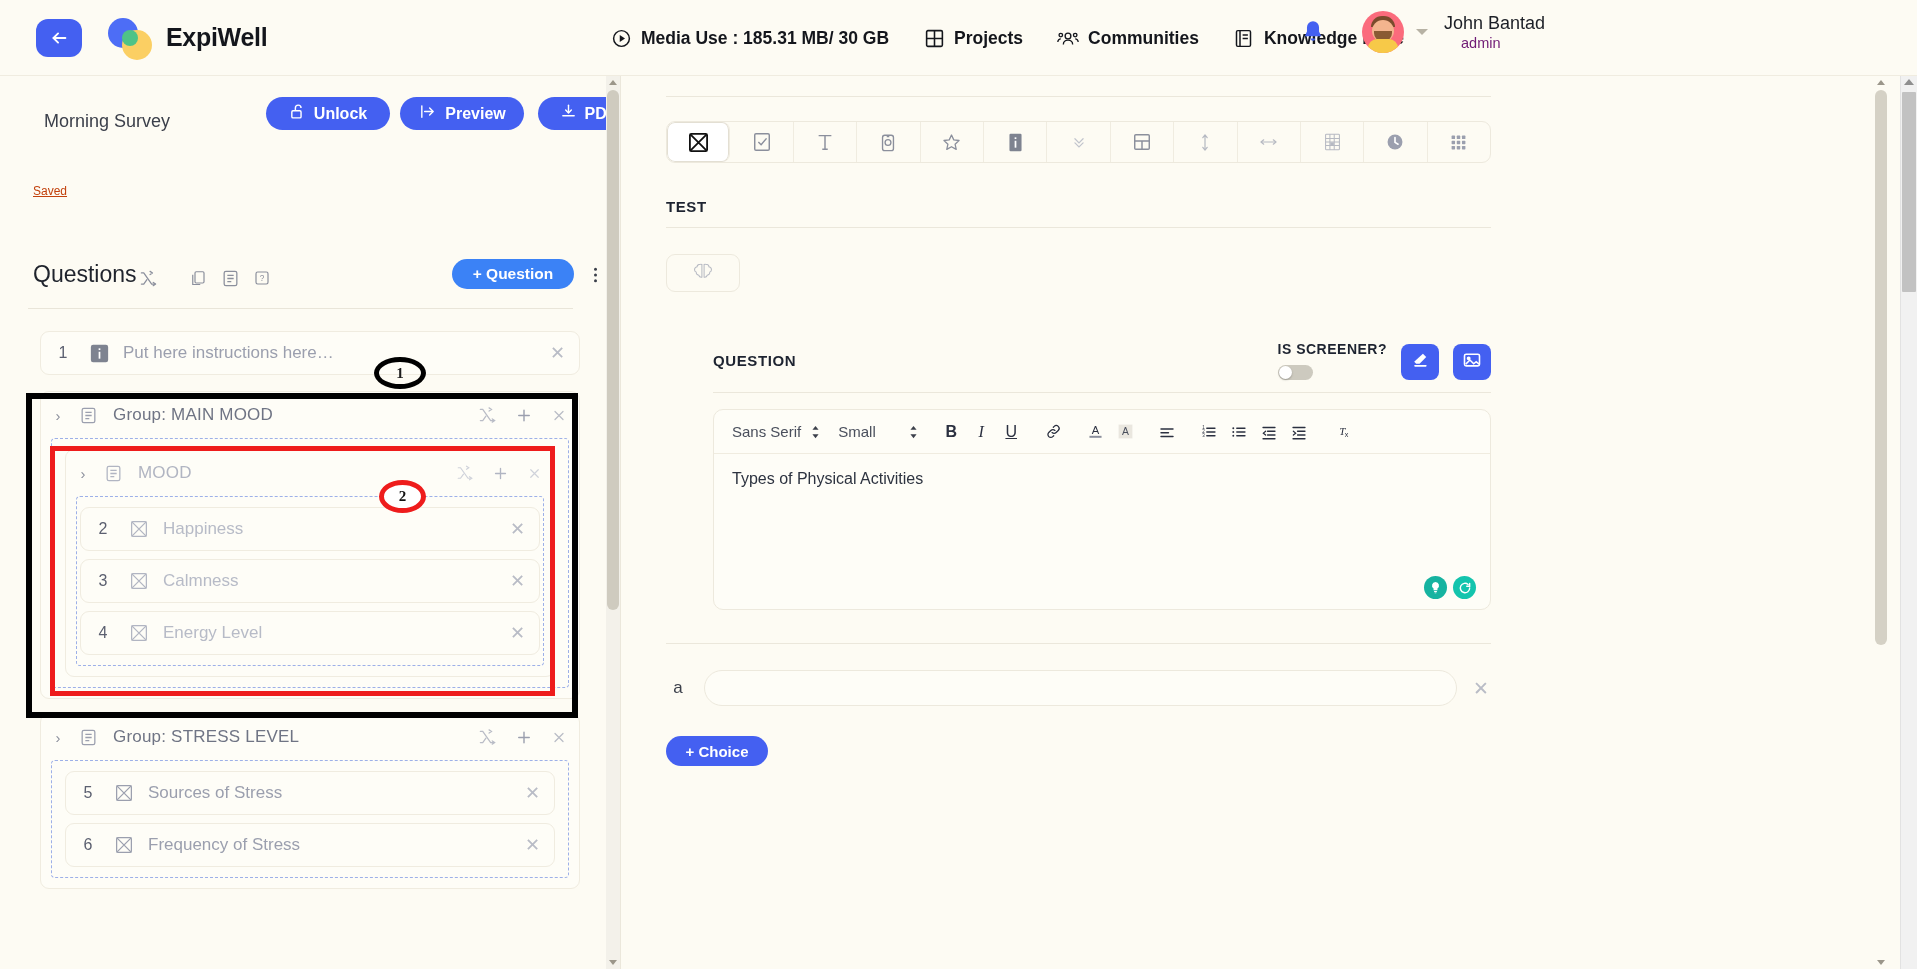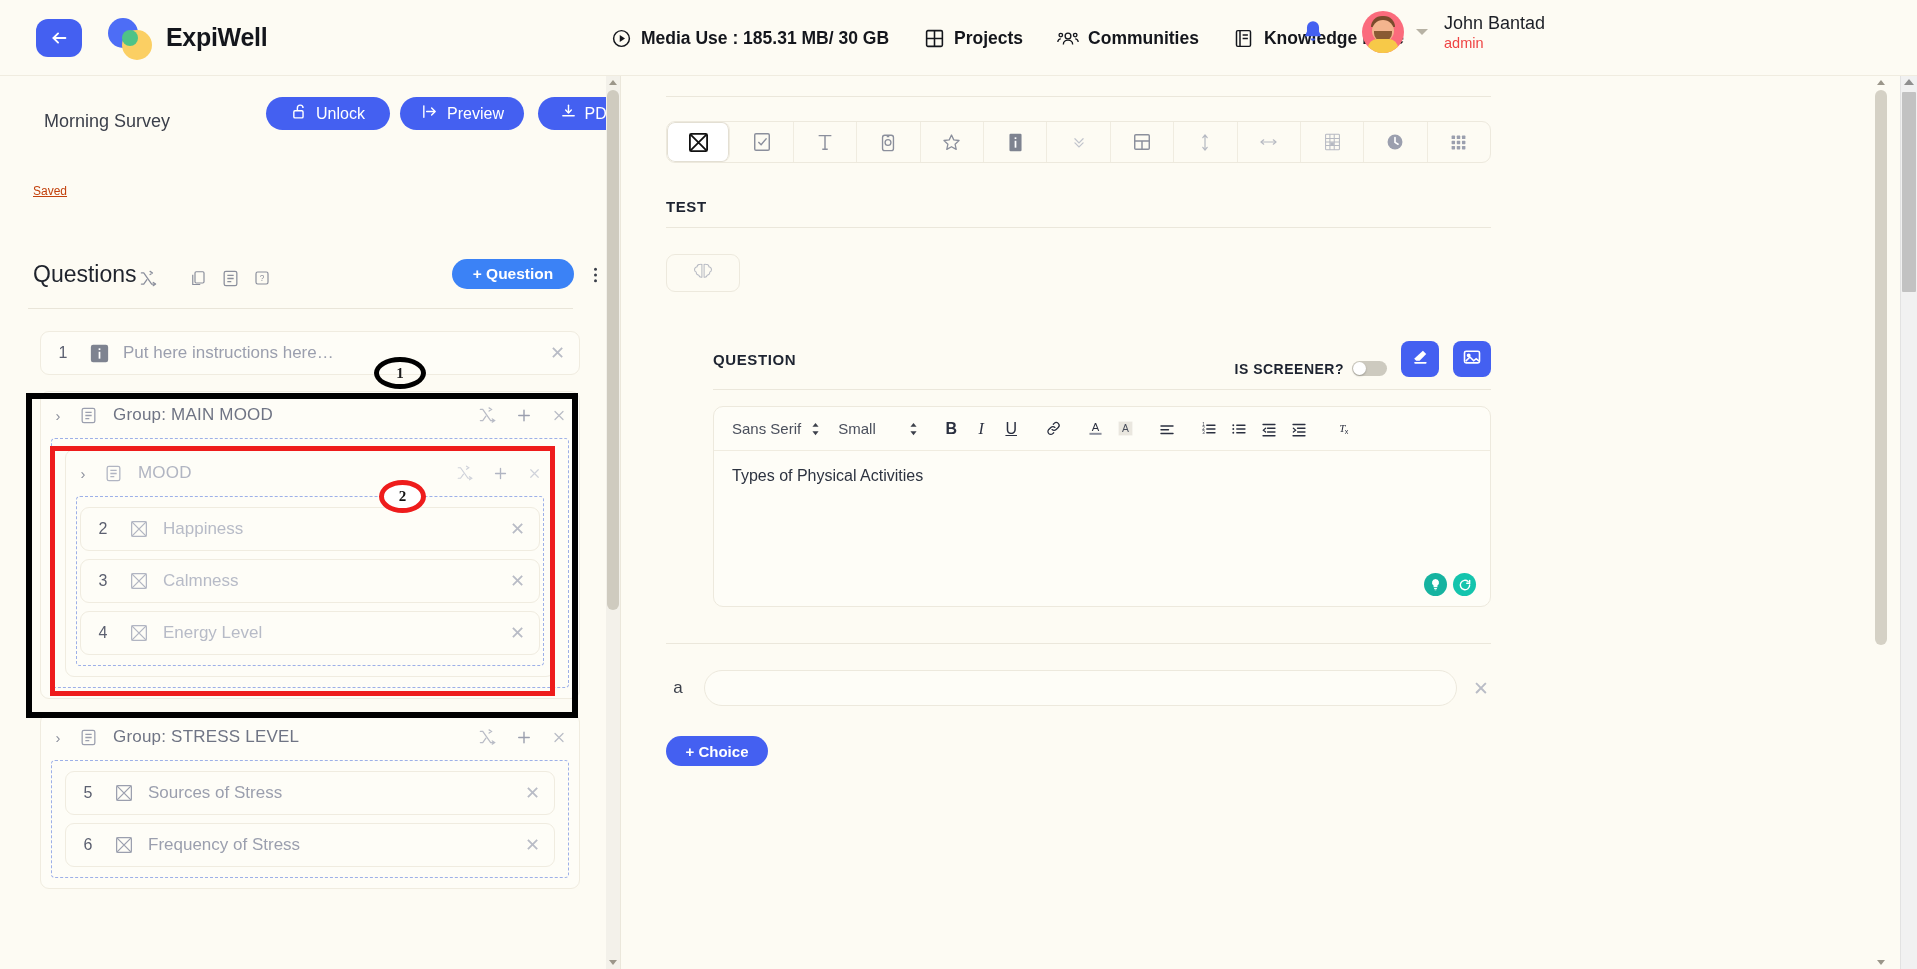--- a/index.html
+++ b/index.html
@@ -69,21 +69,21 @@
   .avatar .hair { position:absolute; left:9px; top:5px; width:24px; height:11px; border-radius:11px 11px 0 0; background:#7a4b2c; }
   .avatar .body { position:absolute; left:6px; top:28px; width:30px; height:16px; border-radius:9px 9px 0 0; background:#f7c948; }
   .avatar .beard { position:absolute; left:12px; top:20px; width:18px; height:11px; border-radius:0 0 10px 10px; background:#8a5a33; }
   .caret-sm {
     margin-left: 12px; width: 0; height: 0;
     border-left: 6px solid transparent; border-right: 6px solid transparent;
     border-top: 6px solid #b7b2a4; cursor: pointer;
   }
   .user-txt { margin-left: 16px; line-height: 1.25; }
   .user-name { font-size: 18px; color: #1c1f26; }
-  .user-role { font-size: 14.5px; color: #ef4444; }
+  .user-role { font-size: 14.5px; color: #701a75; margin-left: 17px; }
 
   
   .outer-scroll {
     position: absolute; right: 0; top: 76px; width: 17px; height: 893px;
     background: #f1f1f1; border-left: 1px solid #e2e2e2;
   }
   .outer-scroll .arrow-up {
     position:absolute; top:3px; left:3px;
     width:0;height:0;border-left:5px solid transparent;border-right:5px solid transparent;border-bottom:6px solid #8f8f8f;
   }
@@ -102,21 +102,21 @@
   .lp-header { position: relative; height: 120px; }
   .survey-title {
     position: absolute; left: 44px; top: 35px;
     font-size: 18px; color: #3b3f4a;
   }
   .pill-btn {
     position: absolute; top: 21px;
     height: 33px; border-radius: 17px;
     background: #4460f1; color: #fff;
     display: flex; align-items: center; justify-content: center; gap: 8px;
-    font-size: 16px; font-weight: normal; cursor: pointer;
+    font-size: 16px; font-weight: bold; cursor: pointer;
     padding: 0 18px;
   }
   .btn-unlock { left: 266px; width: 124px; }
   .btn-preview { left: 400px; width: 124px; }
   .btn-pdf { left: 538px; width: 100px; }
 
   .saved-link {
     position: absolute; left: 33px; top: 108px;
     font-size: 12px; color: #c2410c; text-decoration: underline; cursor: pointer;
   }
@@ -251,21 +251,21 @@
   .test-block { position: absolute; left: 45px; top: 122px; width: 825px; }
   .test-btn {
     margin-top: 26px; width: 74px; height: 38px; border-radius: 9px;
     border: 1px solid #ede9dd; background: #fdfbf3;
     display:flex; align-items:center; justify-content:center; cursor:pointer;
   }
 
   .question-block { position: absolute; left: 45px; top: 265px; width: 825px; padding-left: 47px; }
   .qb-head { display: flex; align-items: center; justify-content: space-between; }
   .screener-wrap { display: flex; align-items: flex-end; gap: 14px; }
-  .screener-col { display:flex; gap: 8px; }
+  .screener-col { display:flex; flex-direction: column; gap: 8px; }
   .screener-label { font-size: 14px; font-weight: bold; color:#1d2330; letter-spacing:0.5px; }
   .toggle {
     width: 35px; height: 15px; border-radius: 9px; background: #cdcabf; position: relative; cursor: pointer;
   }
   .toggle .knob {
     position:absolute; left: 1px; top: 1px; width: 13px; height: 13px; border-radius:50%; background:#fff;
     box-shadow: 0 1px 2px rgba(0,0,0,.25);
   }
   .sq-btn {
     width: 38px; height: 36px; border-radius: 8px; background: #4460f1;

